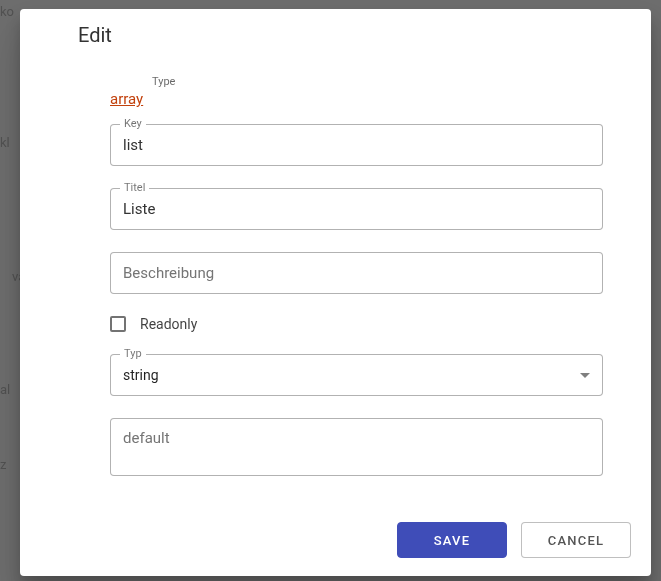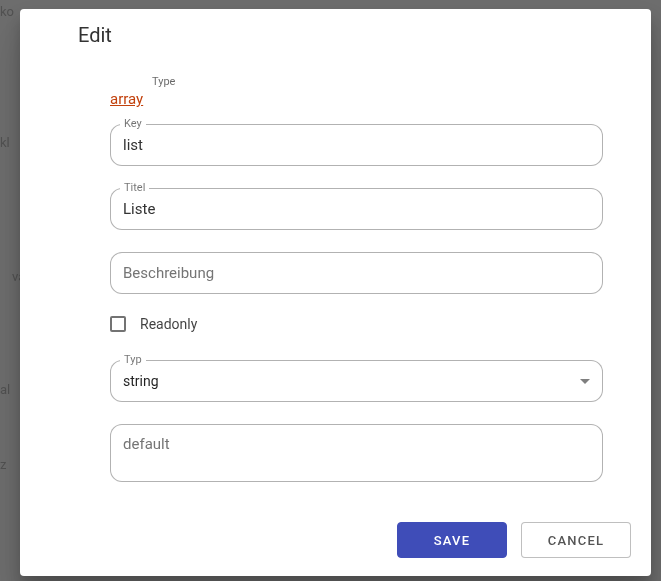--- a/index.html
+++ b/index.html
@@ -61,21 +61,21 @@
   .ro-block { margin-bottom: 16px; }
   .ro-label { font-size:11px; color:rgba(0,0,0,0.6);margin-left:42px; }
   .ro-value { font-size:15px; color:#c2410c; margin-top:2px;text-decoration:underline; }
 
   .field {
     position:relative;
     margin-bottom: 22px;
   }
   .field .box {
     border:1px solid rgba(0,0,0,0.3);
-    border-radius:12px;
+    border-radius:4px;
     height:42px;
     display:flex;
     align-items:center;
     padding: 0 12px;
     background:#fff;
   }
   .field .box.tall { height:58px; align-items:flex-start; padding-top:10px; }
   .field input[type=text], .field textarea {
     border:none; outline:none;
     width:100%;
@@ -96,21 +96,21 @@
   }
   .field .dropdown-arrow {
     margin-left:auto;
     width:0; height:0;
     border-left:5px solid transparent;
     border-right:5px solid transparent;
     border-top:5px solid rgba(0,0,0,0.5);
   }
   .checkbox-row {
     display:flex; align-items:center;
-    margin-bottom:28px;
+    margin-bottom:22px;
     font-size:14px;
     color:rgba(0,0,0,0.75);
   }
   .checkbox-row .cb {
     width:16px; height:16px;
     border:2px solid rgba(0,0,0,0.55);
     border-radius:2px;
     margin-right:14px;
   }
   .actions {

